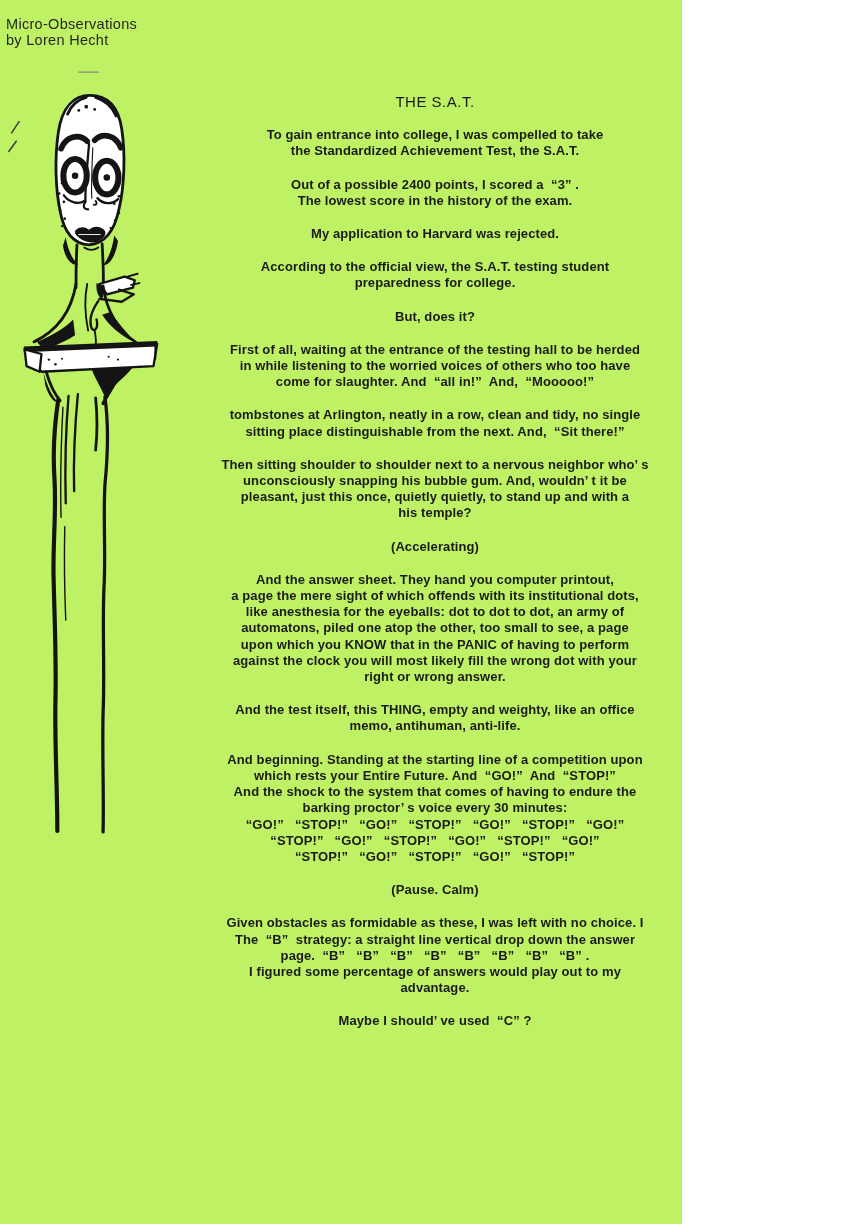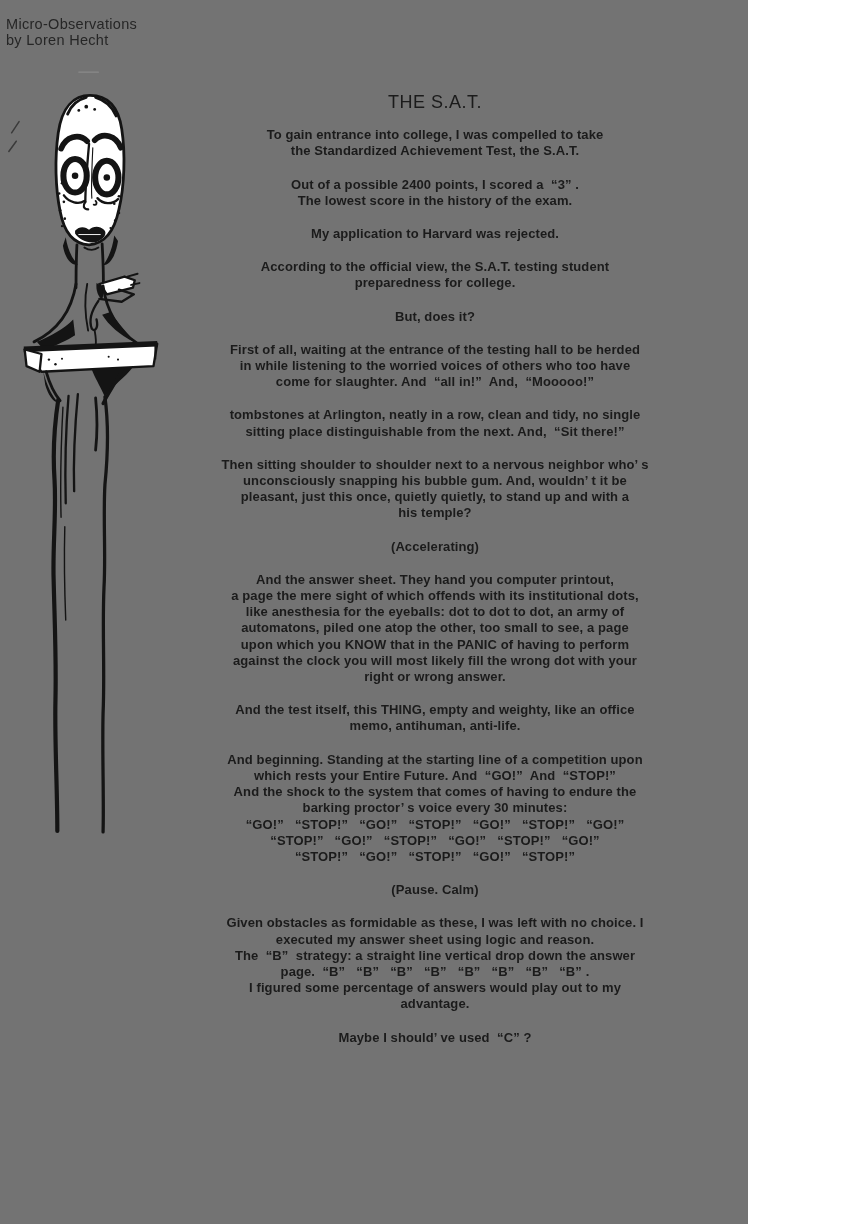--- a/index.html
+++ b/index.html
@@ -4,35 +4,35 @@
 <style>
   html,body { margin:0; padding:0; }
   body {
     width:854px; height:1224px;
     background:#ffffff;
     font-family:"Liberation Sans", sans-serif;
     color:#1b1b1b;
     position:relative;
     overflow:hidden;
   }
-  .page { position:absolute; inset:0; width:748px; height:1224px; background:#737373; }
+  .page { position:absolute; inset:0; width:682px; height:1224px; background:#bef264; }
   header.masthead {
     position:absolute; left:6px; top:16px;
     font-size:14.5px; line-height:16px;
     letter-spacing:0.3px; color:#262626;
   }
   svg.figure { position:absolute; left:0; top:60px; }
   main.poem {
     position:absolute; left:178px; top:94px; width:514px;
     text-align:center;
     font-size:13px; line-height:16.2px;
     letter-spacing:0.1px; color:#1b1b1b;
   }
   h1.poem-title {
-    font-size:18px; font-weight:400; letter-spacing:0.5px;
+    font-size:15px; font-weight:400; letter-spacing:0.5px;
     margin:0 0 17px 0;
   }
   .para { margin:0 0 17px 0;font-weight:bold; }
   .line { white-space:pre-wrap; }
 </style>
 </head>
 <body>
 
 <div class="page">
 
@@ -197,21 +197,20 @@
           <div class="line">barking proctor’ s voice every 30 minutes:</div>
           <div class="line">“GO!”   “STOP!”   “GO!”   “STOP!”   “GO!”   “STOP!”   “GO!”</div>
           <div class="line">“STOP!”   “GO!”   “STOP!”   “GO!”   “STOP!”   “GO!”</div>
           <div class="line">“STOP!”   “GO!”   “STOP!”   “GO!”   “STOP!”</div>
         </div>
         <div class="para">
           <div class="line">(Pause. Calm)</div>
         </div>
         <div class="para">
           <div class="line">Given obstacles as formidable as these, I was left with no choice. I</div>
-          <div class="line">executed my answer sheet using logic and reason.</div>
           <div class="line">The  “B”  strategy: a straight line vertical drop down the answer</div>
           <div class="line">page.  “B”   “B”   “B”   “B”   “B”   “B”   “B”   “B” .</div>
           <div class="line">I figured some percentage of answers would play out to my</div>
           <div class="line">advantage.</div>
         </div>
         <div class="para">
           <div class="line">Maybe I should’ ve used  “C” ?</div>
         </div>
       </div>
   </main>

